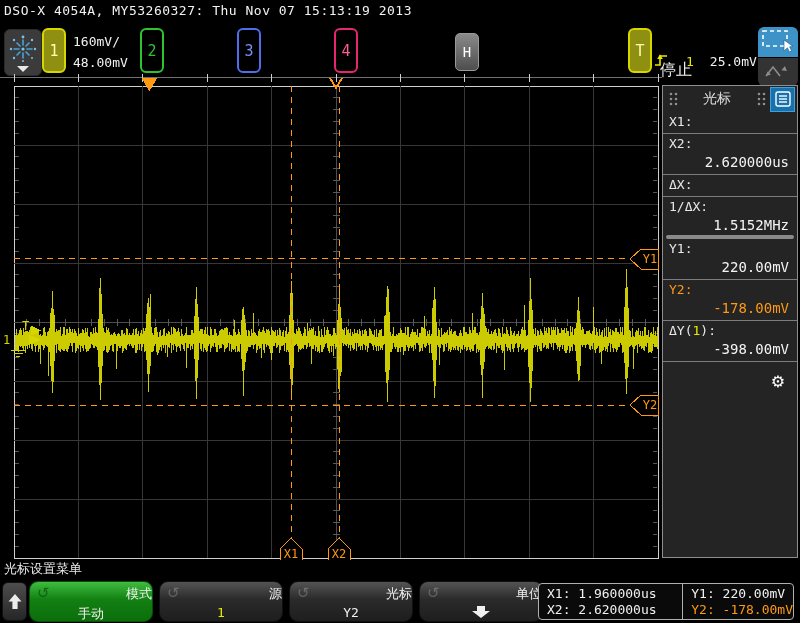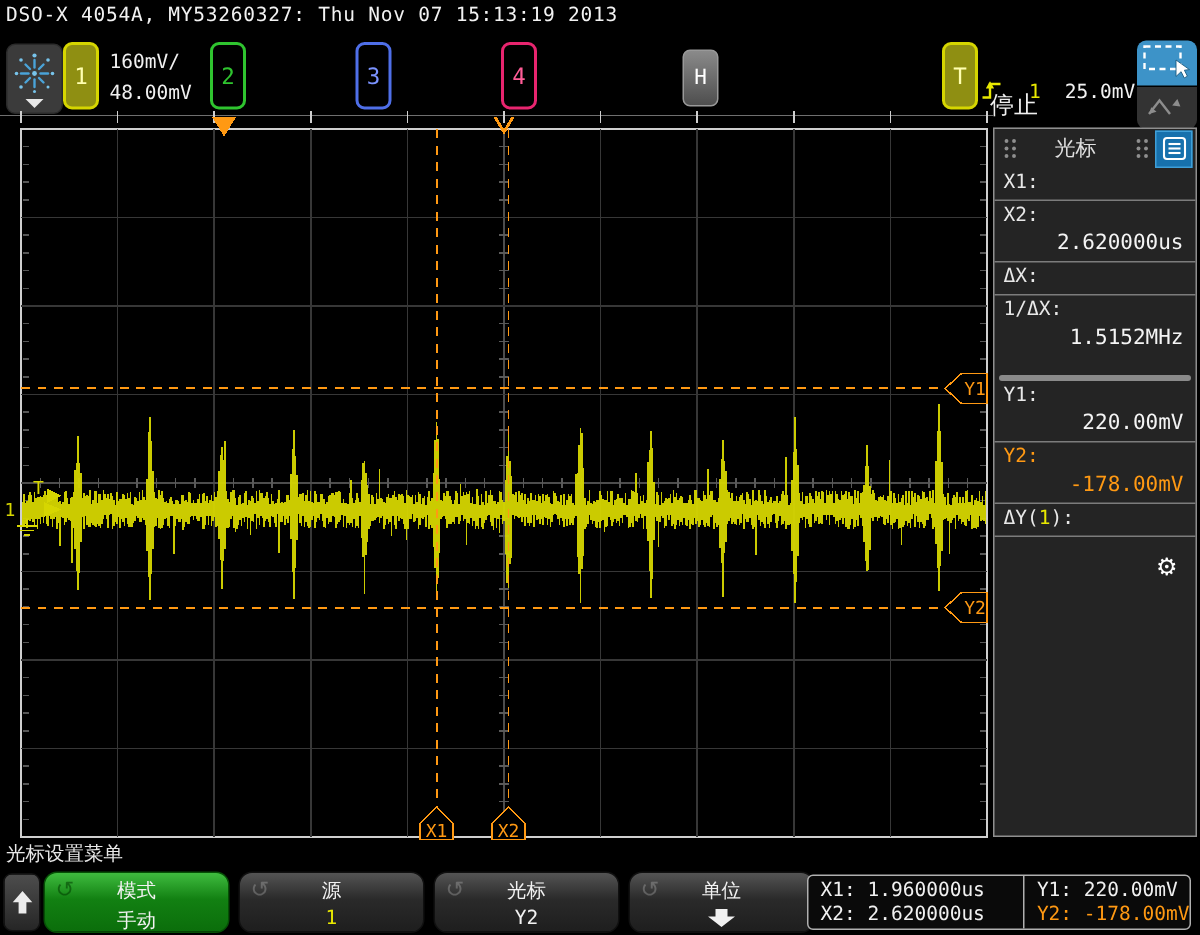--- a/index.html
+++ b/index.html
@@ -33,42 +33,42 @@
   
   #scope{position:absolute;left:0;top:74px;}
   
   .panel{position:absolute;left:662px;top:85px;width:136px;height:473px;background:#242424;
          border:1px solid #8f8f8f;box-sizing:border-box;}
   .phead{position:relative;height:26px;display:flex;align-items:center;padding:0 2px 0 5px;}
   .ptitle{flex:1;text-align:center;font-size:14px;color:#e0e0e0;}
   .menu-btn{width:25px;height:25px;background:#1771ad;border:1px solid #3f9fd8;box-sizing:border-box;
             display:flex;align-items:center;justify-content:center;margin-left:4px;}
   .pitem{padding:2px 6px 4px;border-bottom:1px solid #7c7c7c;}
-  .pitem.nodiv{border-bottom:none;padding-bottom:16px;}
+  .pitem.nodiv{border-bottom:none;padding-bottom:1px;}
   .plabel{font-size:13px;color:#e8e8e8;}
   .pvalue{font-size:14px;color:#f4f4f4;text-align:right;padding:3px 2px 0;}
   .pitem.hl .plabel,.pitem.hl .pvalue{color:#ff9913;}
   .chnum{color:#e8e800;}
   .pdivider{height:4px;background:#8a8a8a;border-radius:2px;margin:1px 3px 0;}
   .gear{text-align:right;padding:10px 12px 0 0;font-size:16px;color:#fff;
         font-family:"DejaVu Sans",sans-serif;}
   
   .menulabel{position:absolute;left:4px;top:560px;font-size:13px;color:#e8e8e8;text-align:right;}
   .softarea{position:absolute;left:0;top:580px;width:800px;height:43px;}
   .backbtn{position:absolute;left:2px;top:2px;width:25px;height:39px;border-radius:6px;
            background:linear-gradient(#4d4d4d,#262626);border:1px solid #111;box-sizing:border-box;
            display:flex;align-items:center;justify-content:center;}
   #softkey-row{position:absolute;left:29px;top:1px;display:flex;gap:6px;}
   .softkey{position:relative;width:124px;height:41px;border-radius:9px;box-sizing:border-box;
            background:linear-gradient(#545454,#2a2a2a 45%,#1e1e1e);border:1px solid #101010;}
   .softkey.green{background:linear-gradient(#3fbc3f,#128012 45%,#0b6e0b);border-color:#064f06;}
   .cyc{position:absolute;left:7px;top:2px;font-size:15px;color:rgba(255,255,255,.22);
        font-family:"DejaVu Sans",sans-serif;}
   .softkey.green .cyc{color:rgba(0,60,0,.55);}
-  .sk1{margin-top:3px;text-align:center;font-size:13px;color:#f2f2f2;}
+  .sk1{margin-top:3px;text-align:right;font-size:13px;color:#f2f2f2;}
   .sk2{text-align:center;font-size:13px;color:#f2f2f2;margin-top:2px;height:15px;}
   .readouts{position:absolute;left:538px;top:3px;width:256px;height:37px;border:1px solid #b0b0b0;
             border-radius:4px;display:flex;box-sizing:border-box;background:#0a0a0a;}
   .rcell{padding:2px 0 0 8px;font-size:13px;line-height:16px;white-space:pre;}
   .rcell.c1{width:148px;border-right:1px solid #b0b0b0;}
   .rl{color:#f0f0f0;} .rl.hl{color:#ff9913;}
 </style>
 </head>
 <body>
 
@@ -402,20 +402,21 @@
         <div class="pitem">
           <div class="plabel">Y1:</div>
           <div class="pvalue">220.00mV</div>
         </div>
         <div class="pitem hl">
           <div class="plabel">Y2:</div>
           <div class="pvalue">-178.00mV</div>
         </div>
         <div class="pitem">
           <div class="plabel">ΔY(<span class="chnum">1</span>):</div>
+          <div class="pvalue">-398.00mV</div>
         </div>
       </div>
     <div class="gear">⚙</div>
   </aside>
 
   <div class="menulabel">光标设置菜单</div>
 
   <div class="softarea">
     <div class="backbtn">
       <svg width="16" height="18" viewBox="0 0 16 18">

